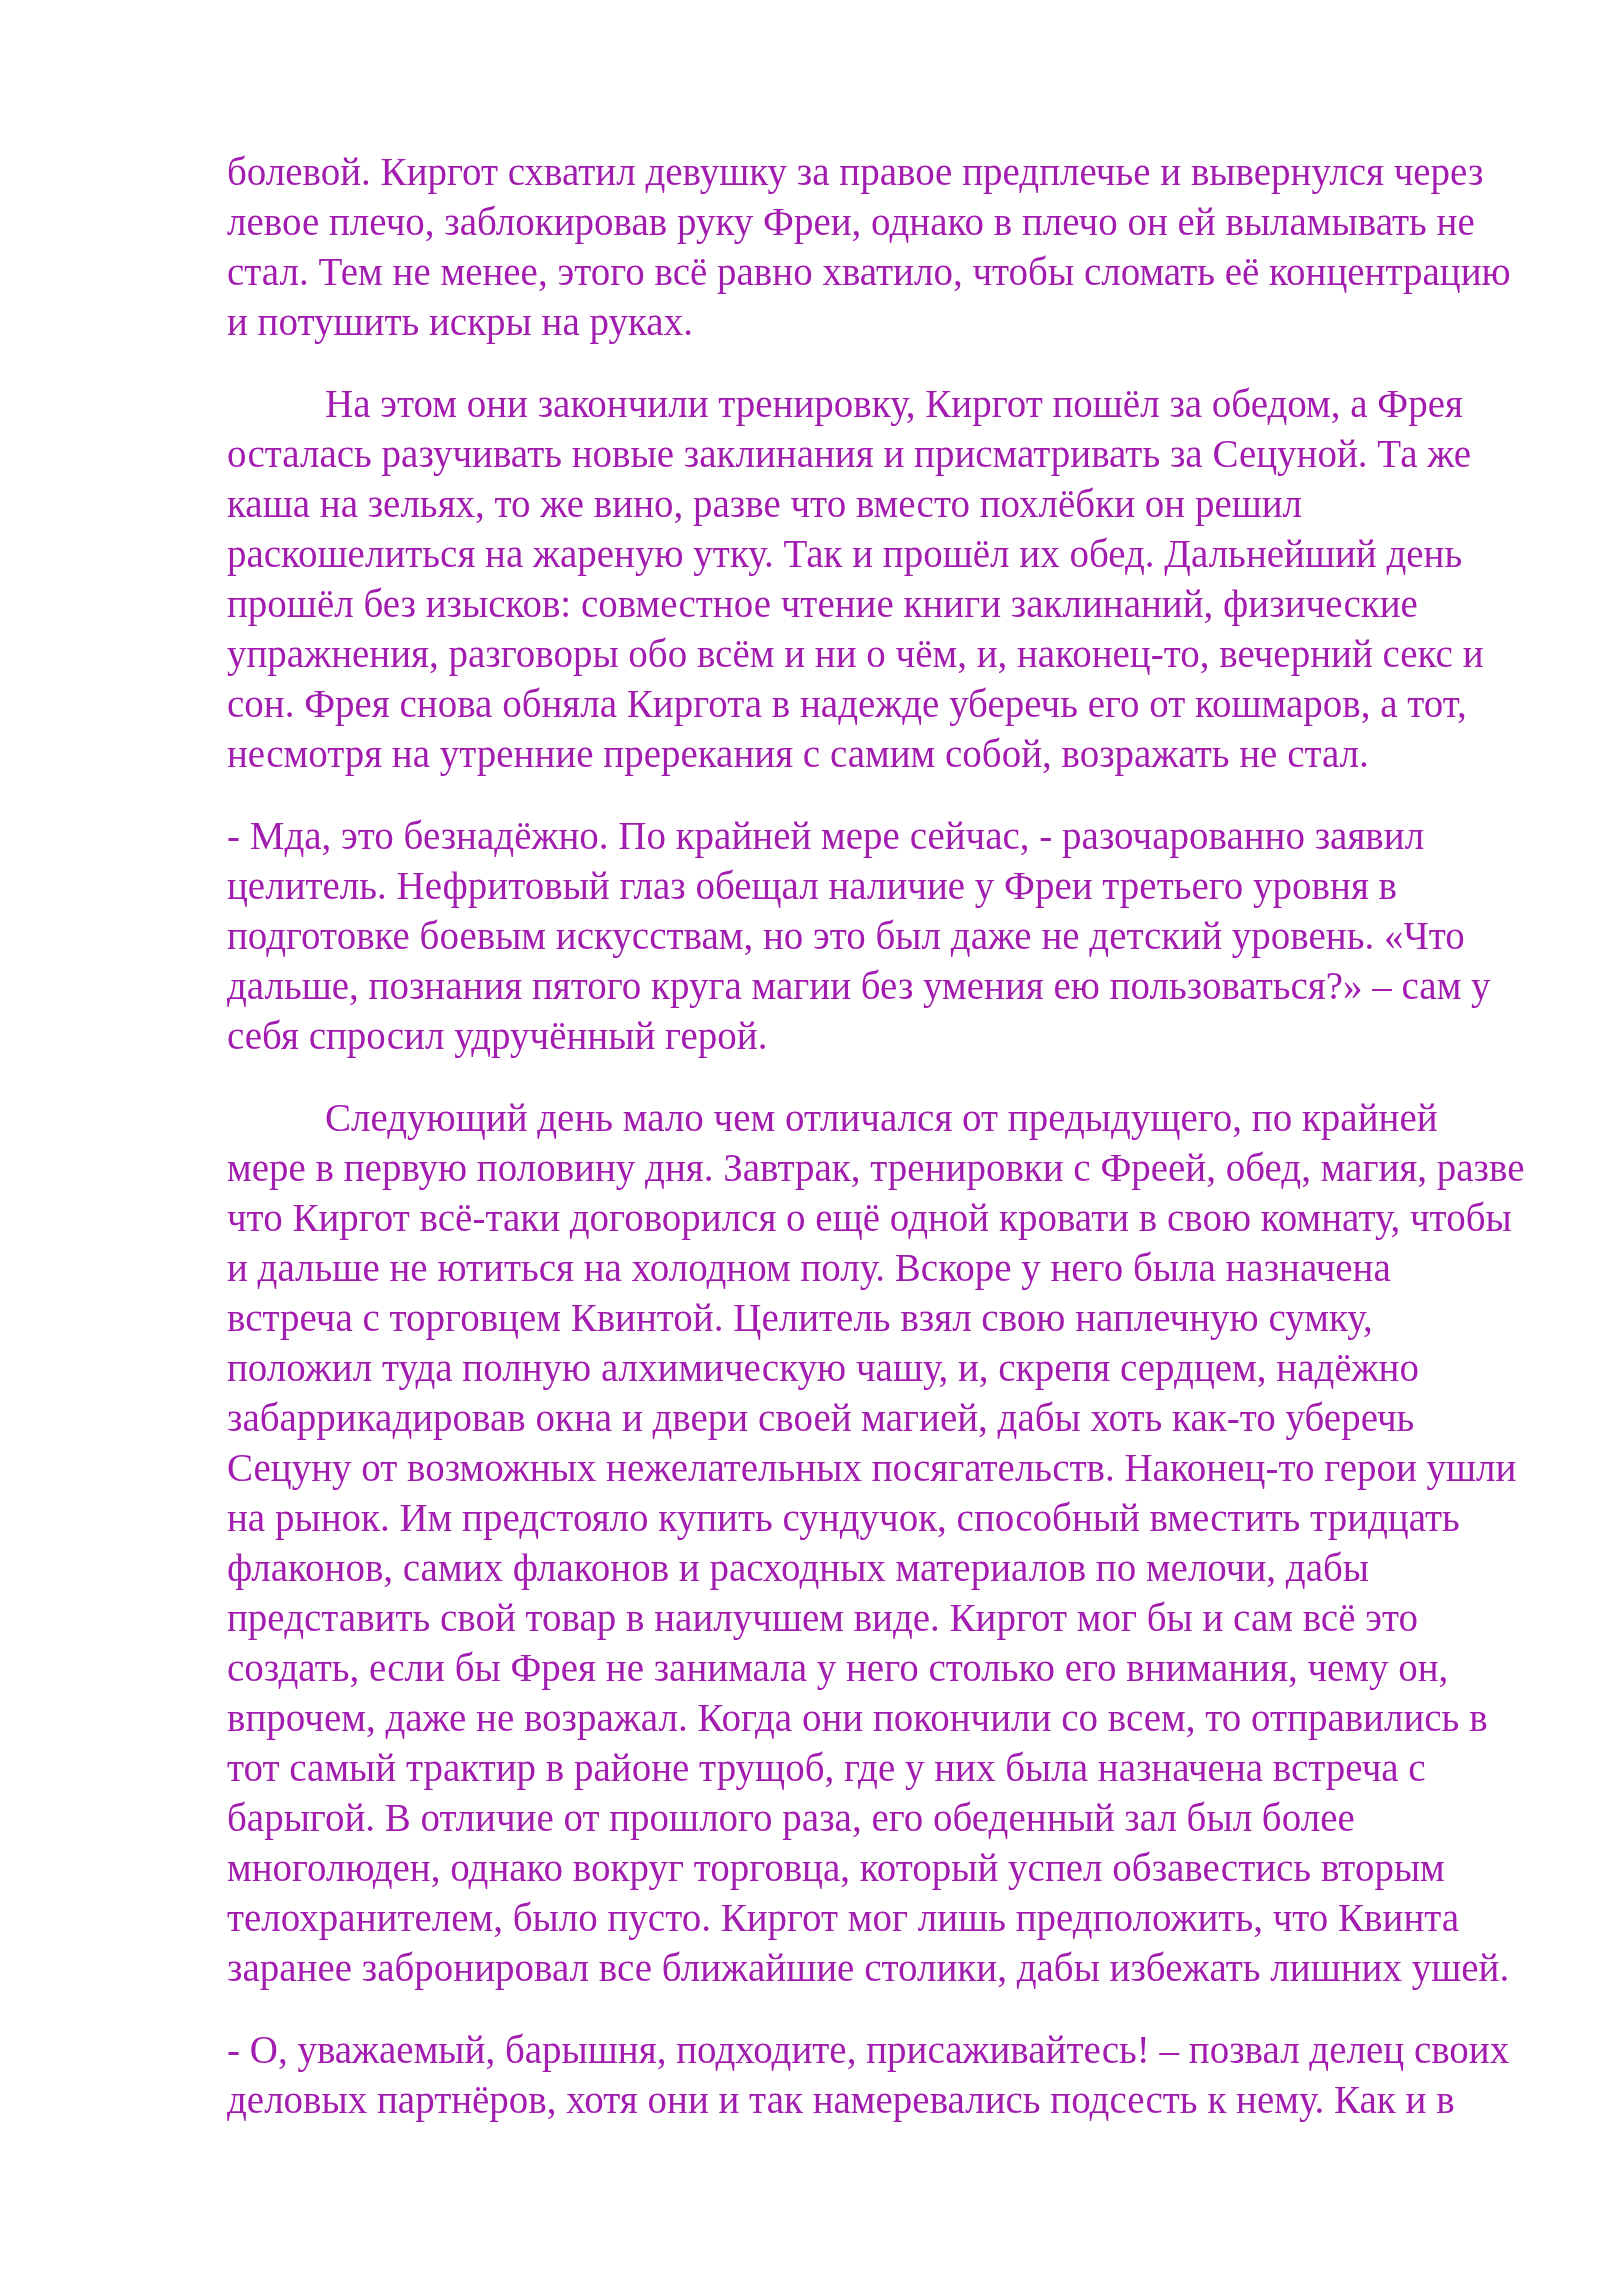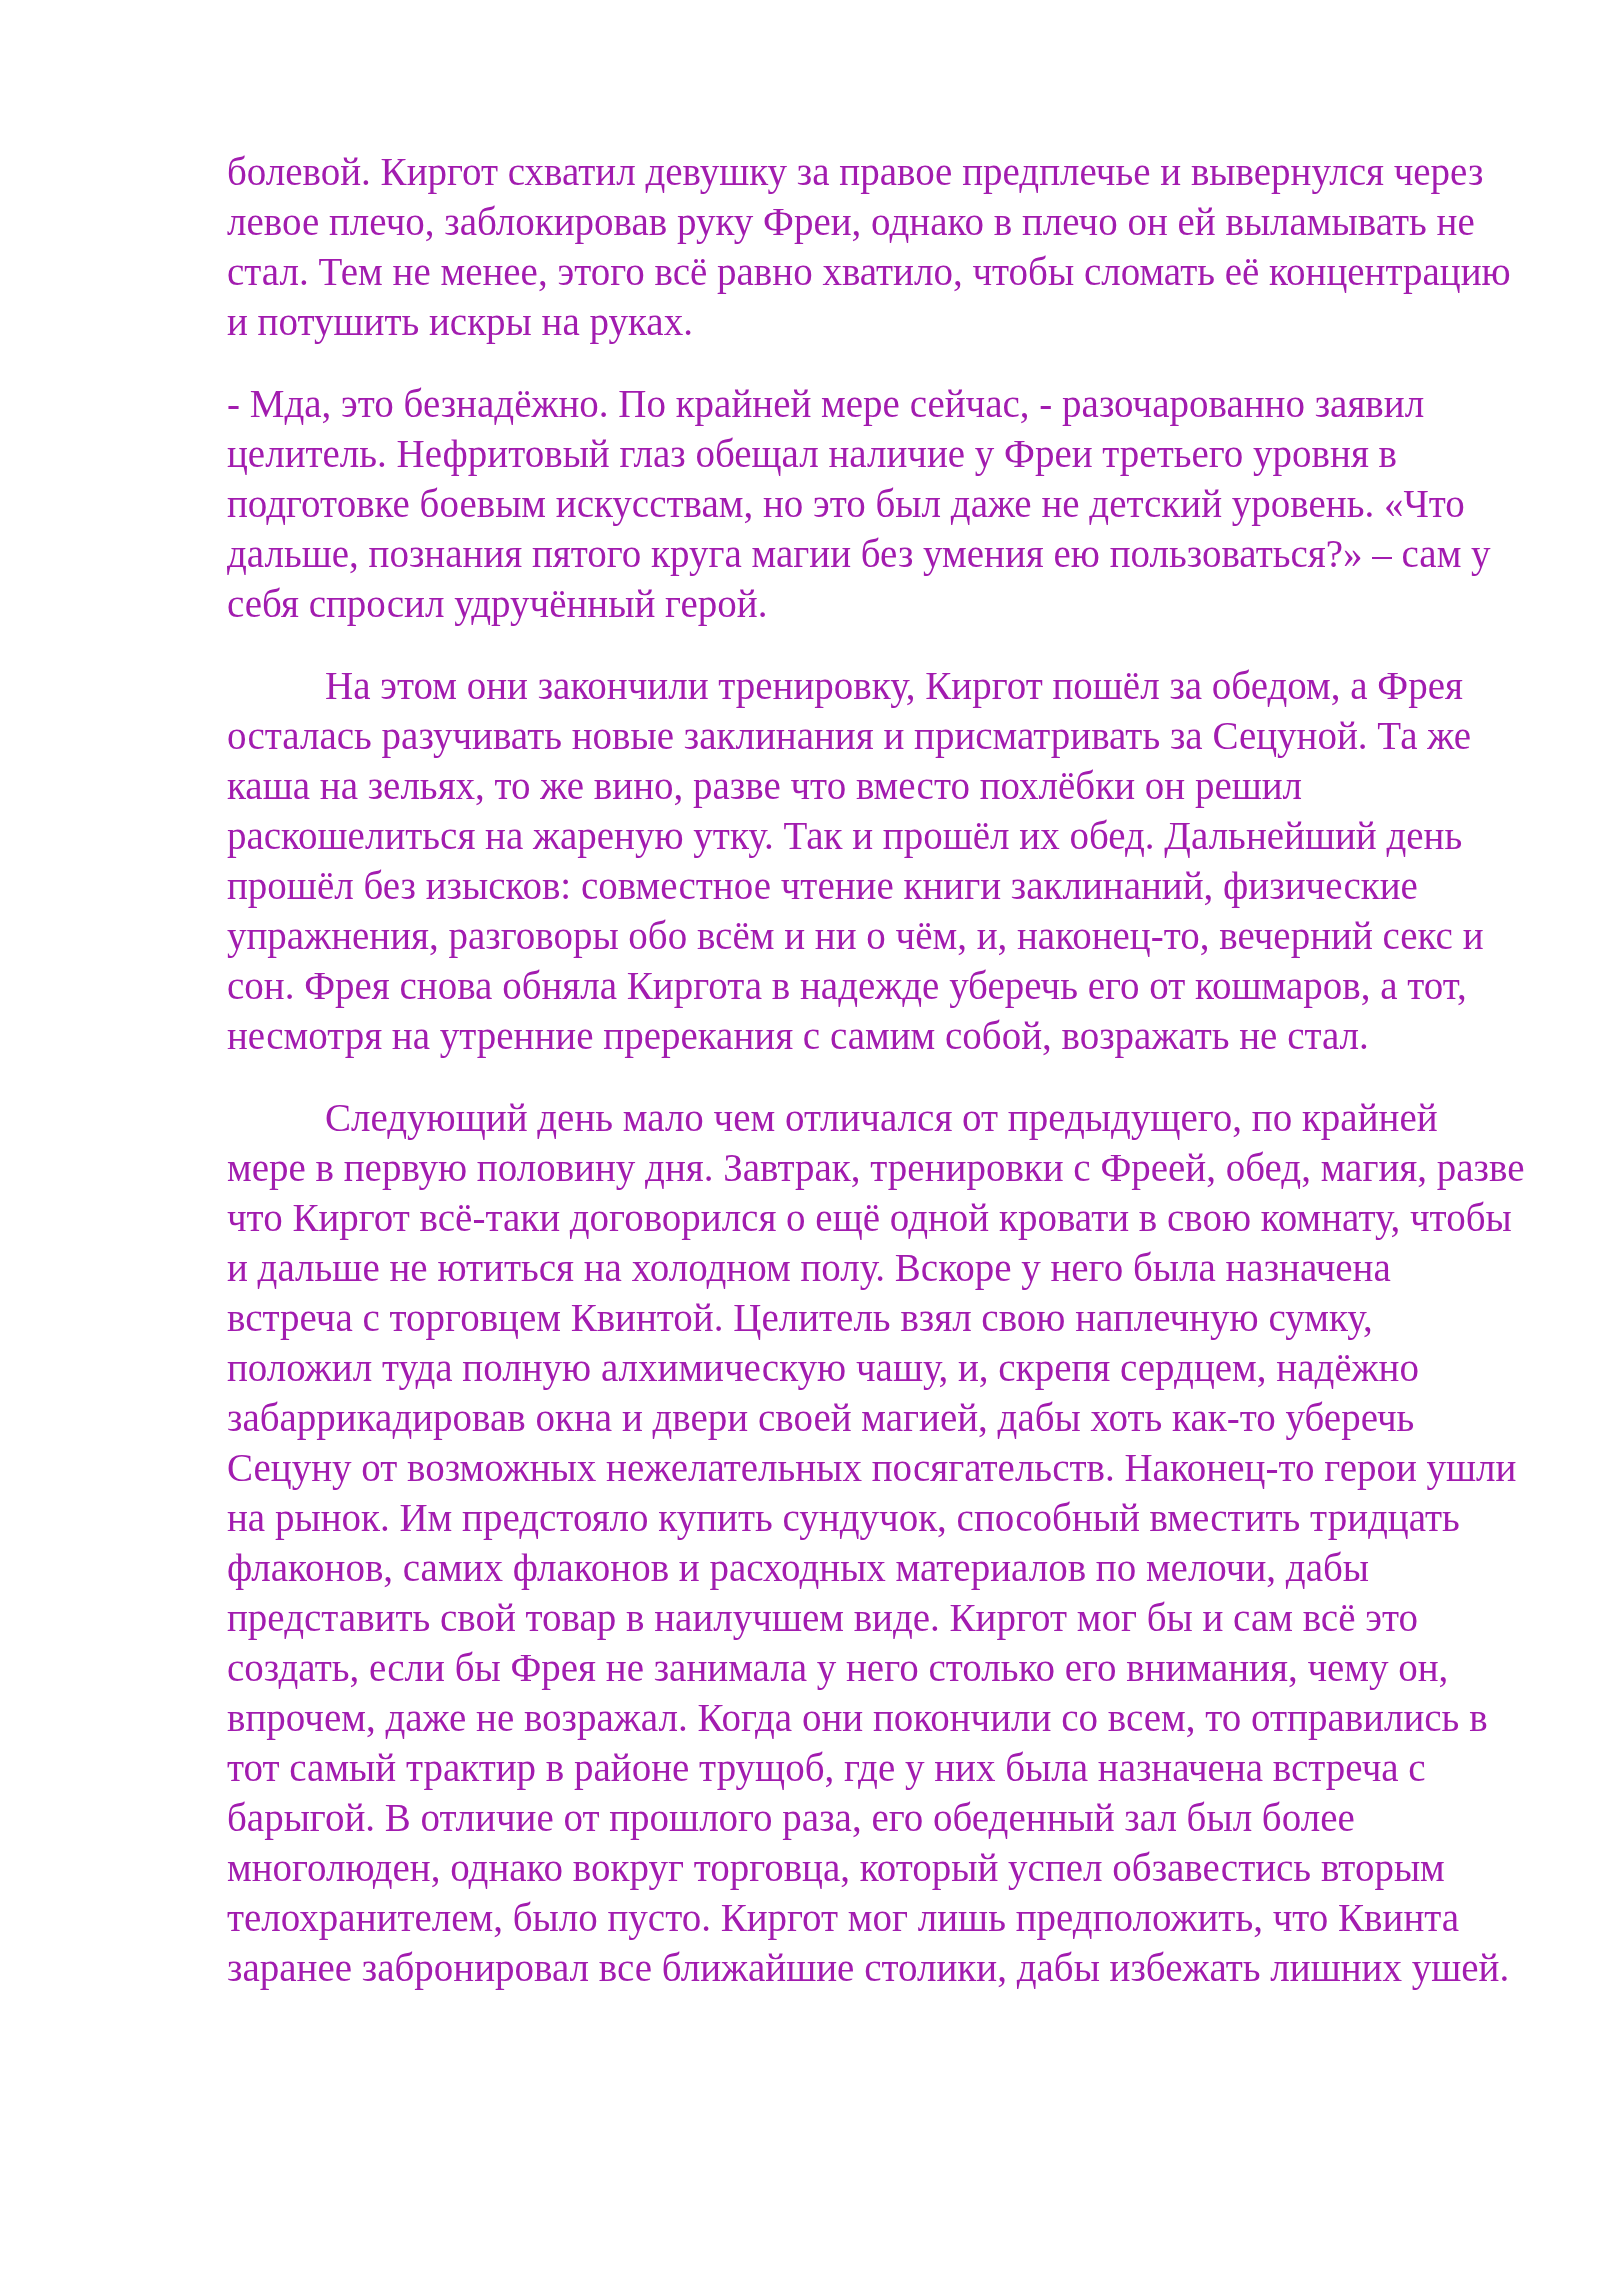--- a/index.html
+++ b/index.html
@@ -45,47 +45,49 @@
 </style>
 </head>
 <body>
 
 <div class="page">
   <div class="content">
     <p class="para">болевой. Киргот схватил девушку за правое предплечье и вывернулся через
 левое плечо, заблокировав руку Фреи, однако в плечо он ей выламывать не
 стал. Тем не менее, этого всё равно хватило, чтобы сломать её концентрацию
 и потушить искры на руках.</p>
-    <p class="para">- Мда, это безнадёжно. По крайней мере сейчас, - разочарованно заявил
-целитель. Нефритовый глаз обещал наличие у Фреи третьего уровня в
-подготовке боевым искусствам, но это был даже не детский уровень. «Что
-дальше, познания пятого круга магии без умения ею пользоваться?» – сам у
-себя спросил удручённый герой.</p>
     <p class="para indent">На этом они закончили тренировку, Киргот пошёл за обедом, а Фрея
 осталась разучивать новые заклинания и присматривать за Сецуной. Та же
 каша на зельях, то же вино, разве что вместо похлёбки он решил
 раскошелиться на жареную утку. Так и прошёл их обед. Дальнейший день
 прошёл без изысков: совместное чтение книги заклинаний, физические
 упражнения, разговоры обо всём и ни о чём, и, наконец-то, вечерний секс и
 сон. Фрея снова обняла Киргота в надежде уберечь его от кошмаров, а тот,
 несмотря на утренние пререкания с самим собой, возражать не стал.</p>
+    <p class="para">- Мда, это безнадёжно. По крайней мере сейчас, - разочарованно заявил
+целитель. Нефритовый глаз обещал наличие у Фреи третьего уровня в
+подготовке боевым искусствам, но это был даже не детский уровень. «Что
+дальше, познания пятого круга магии без умения ею пользоваться?» – сам у
+себя спросил удручённый герой.</p>
     <p class="para indent">Следующий день мало чем отличался от предыдущего, по крайней
 мере в первую половину дня. Завтрак, тренировки с Фреей, обед, магия, разве
 что Киргот всё-таки договорился о ещё одной кровати в свою комнату, чтобы
 и дальше не ютиться на холодном полу. Вскоре у него была назначена
 встреча с торговцем Квинтой. Целитель взял свою наплечную сумку,
 положил туда полную алхимическую чашу, и, скрепя сердцем, надёжно
 забаррикадировав окна и двери своей магией, дабы хоть как-то уберечь
 Сецуну от возможных нежелательных посягательств. Наконец-то герои ушли
 на рынок. Им предстояло купить сундучок, способный вместить тридцать
 флаконов, самих флаконов и расходных материалов по мелочи, дабы
 представить свой товар в наилучшем виде. Киргот мог бы и сам всё это
 создать, если бы Фрея не занимала у него столько его внимания, чему он,
 впрочем, даже не возражал. Когда они покончили со всем, то отправились в
 тот самый трактир в районе трущоб, где у них была назначена встреча с
 барыгой. В отличие от прошлого раза, его обеденный зал был более
 многолюден, однако вокруг торговца, который успел обзавестись вторым
 телохранителем, было пусто. Киргот мог лишь предположить, что Квинта
 заранее забронировал все ближайшие столики, дабы избежать лишних ушей.</p>
+    <p class="para">- О, уважаемый, барышня, подходите, присаживайтесь! – позвал делец своих
+деловых партнёров, хотя они и так намеревались подсесть к нему. Как и в</p>
   </div>
 
 </div>
 
 
 </body></html>

